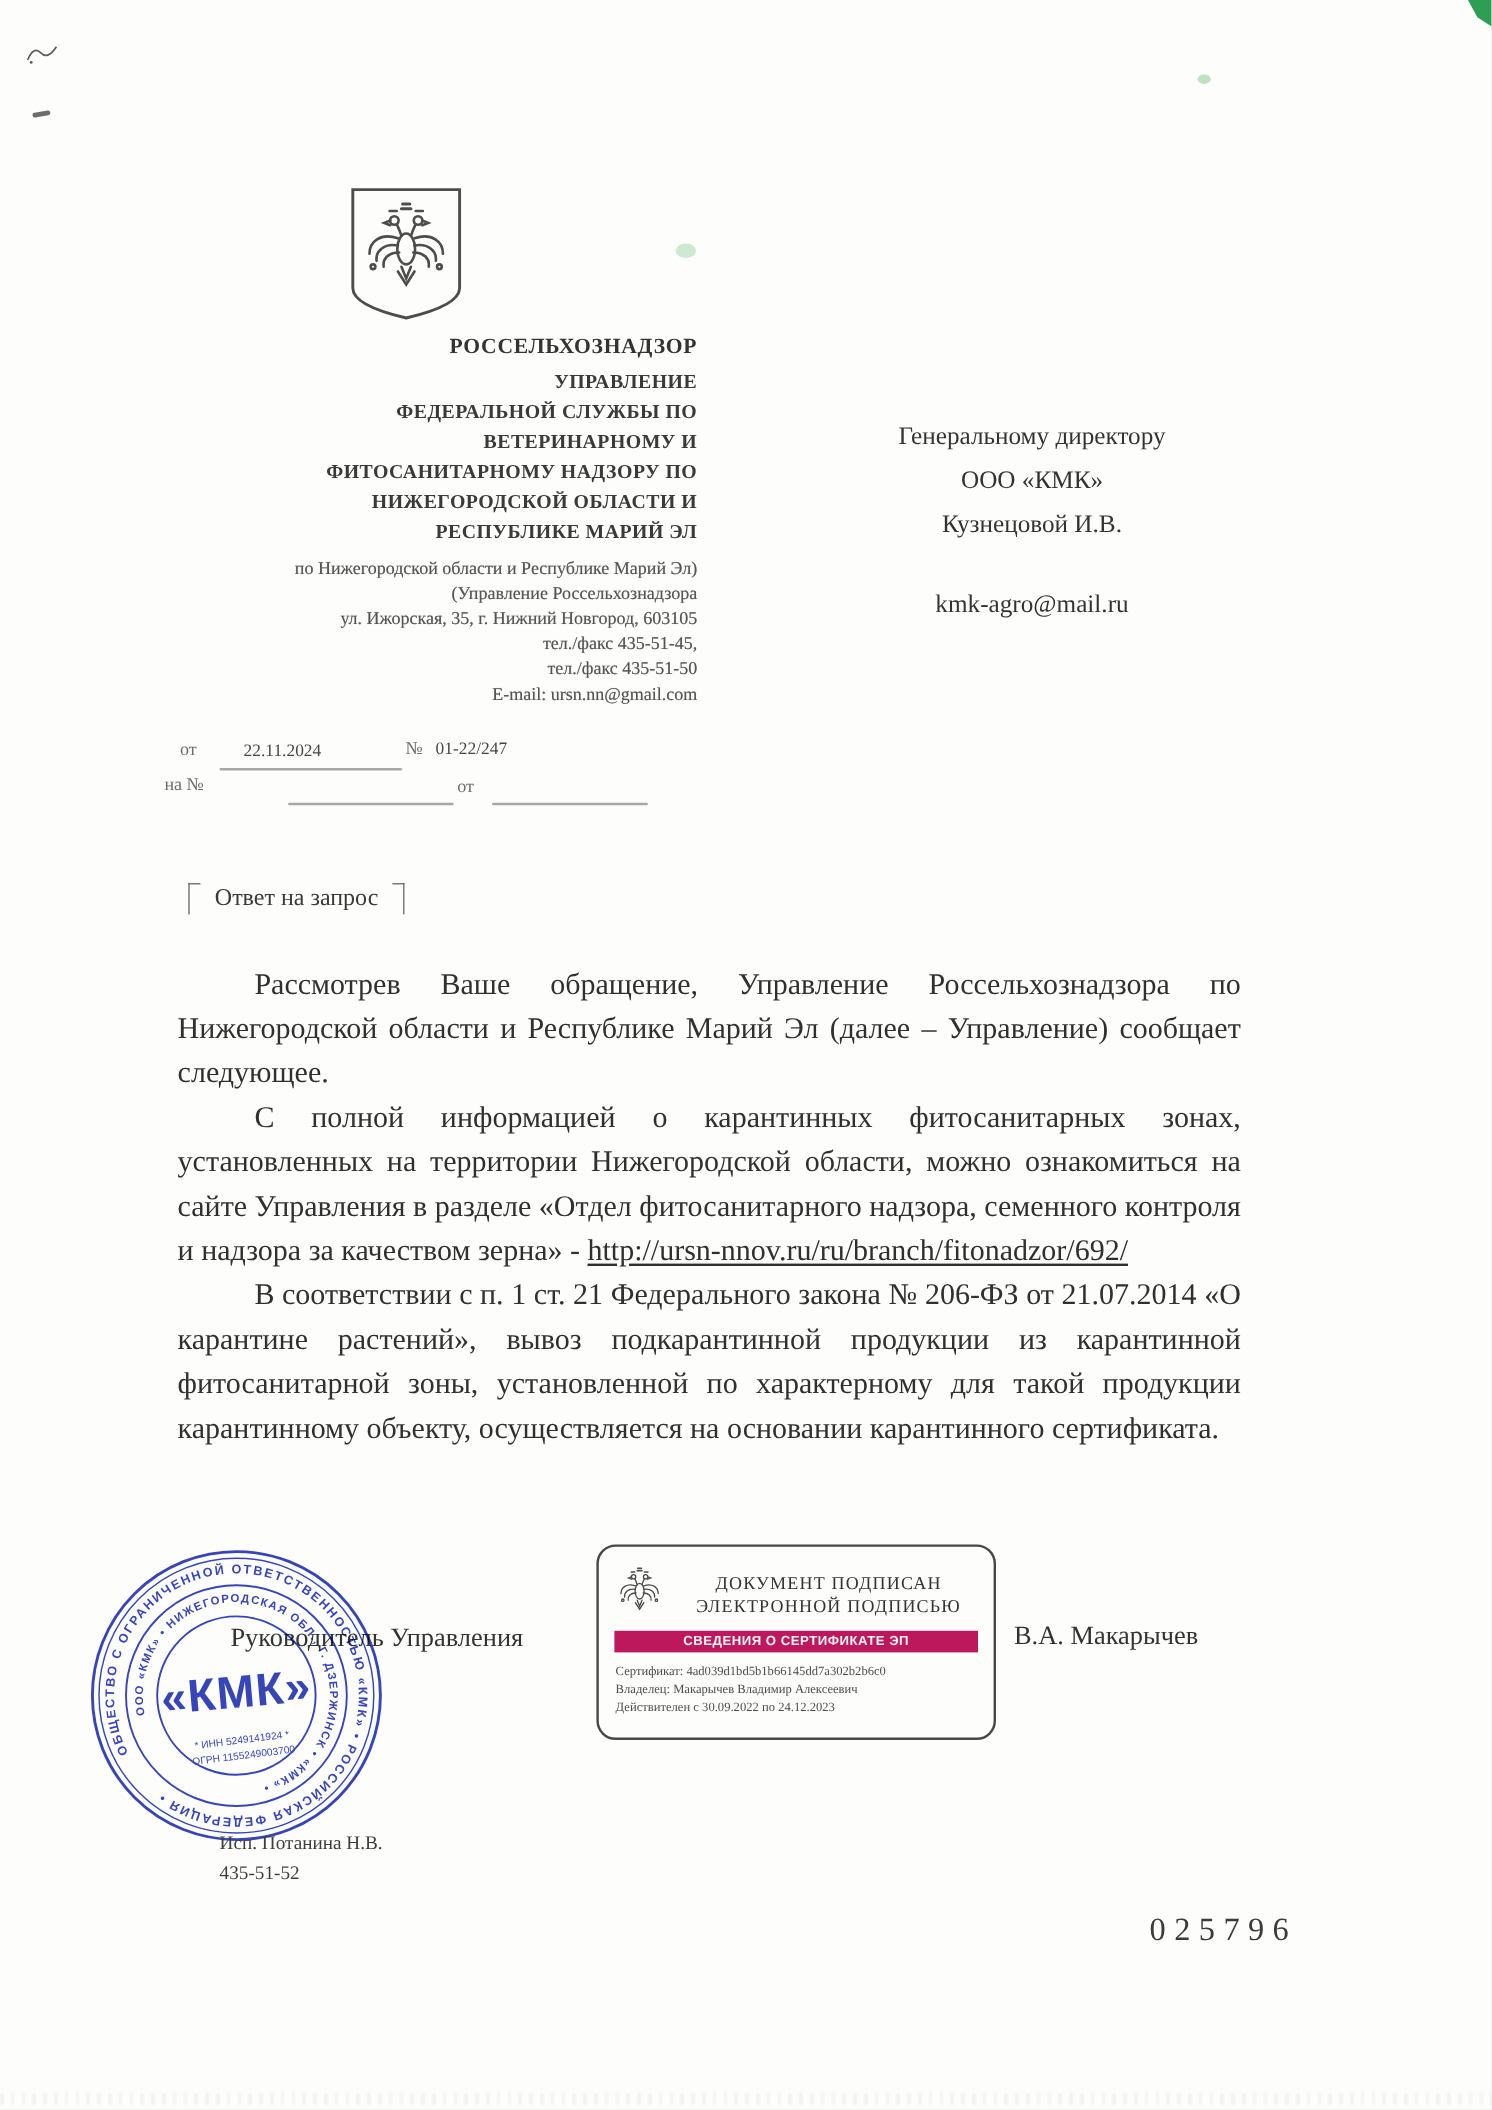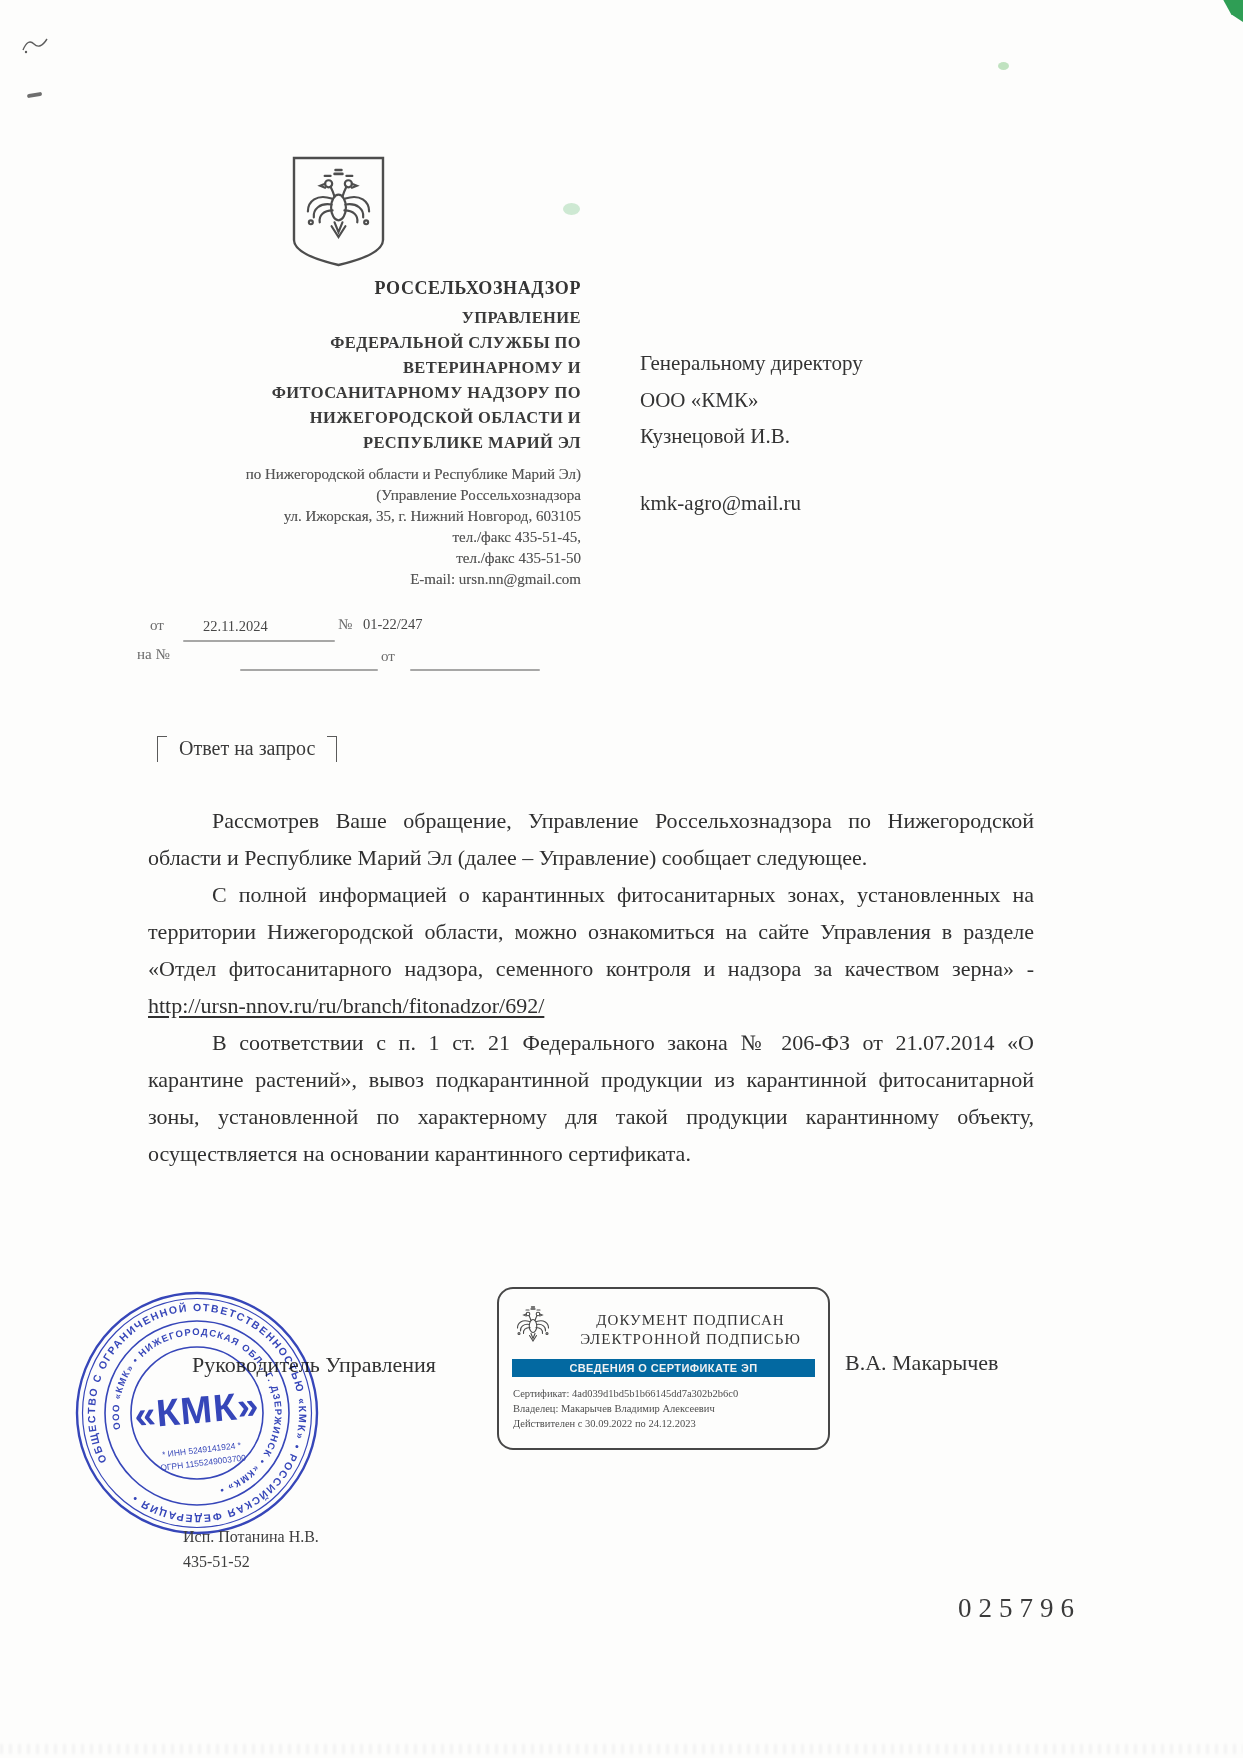--- a/index.html
+++ b/index.html
@@ -17,40 +17,40 @@
   .lh-line{font-size:16.5px;font-weight:700;letter-spacing:.4px;line-height:25px;color:#3a3a3a;}
   .lh-sub{font-size:15px;line-height:21px;color:#555;margin-top:9px;text-shadow:0 0 .6px rgba(90,90,90,.55);}
   .lh-sub div{white-space:nowrap;}
 
   
   .ref-label{font-size:15px;color:#6b6b6b;}
   .ref-value{font-family:Liberation Serif, serif;font-size:14.5px;color:#474747;}
   .ref-line{height:1.5px;background:#8a8a8a;opacity:.75;border-radius:1px;}
 
   
-  .recipient{left:640px;top:345px;width:440px;font-size:21px;line-height:36.5px;color:#333;}
+  .recipient{left:640px;top:345px;width:440px;text-align:center;font-size:21px;line-height:36.5px;color:#333;}
   .recipient .email{margin-top:30px;}
 
   
   .subject{left:157px;top:736px;display:flex;align-items:stretch;height:26px;}
   .sub-br-l{width:9px;border-left:1.5px solid #5a5a5a;border-top:1.5px solid #5a5a5a;}
   .sub-br-r{width:9px;border-right:1.5px solid #5a5a5a;border-top:1.5px solid #5a5a5a;}
   .sub-text{font-size:20px;color:#3a3a3a;padding:1px 12px 0 12px;}
 
   
   .bodytext{left:148px;top:802px;width:886px;}
-  .bodytext p{margin:0;font-size:22px;line-height:37px;text-align:justify;text-indent:64px;color:#303030;}
+  .bodytext p{margin:0;font-size:25px;line-height:37px;text-align:justify;text-indent:64px;color:#303030;}
   .bodytext .link{text-decoration:underline;text-underline-offset:3px;overflow-wrap:anywhere;}
 
   
   .esign{left:497px;top:1287px;width:329px;height:159px;border:2px solid #474747;border-radius:16px;color:#3c3c3c;}
   .esign-eagle{position:absolute;left:14px;top:14px;color:#4a4a4a;}
   .esign-title{position:absolute;left:62px;right:8px;top:22px;text-align:center;
     font-size:15px;letter-spacing:1px;line-height:19px;color:#343434;}
-  .esign-bar{position:absolute;left:13px;right:13px;top:70px;height:18px;background:#0369a1;
+  .esign-bar{position:absolute;left:13px;right:13px;top:70px;height:18px;background:#be185d;
     color:#f2f2f2;font-family:"Liberation Sans",sans-serif;font-size:11px;font-weight:700;
     letter-spacing:.4px;display:flex;align-items:center;justify-content:center;}
   .esign-info{position:absolute;left:14px;top:97px;font-size:10.5px;line-height:15px;color:#4d4d4d;}
 
   
   .sig-pos{left:192px;top:1352px;font-size:22px;color:#333;}
   .sig-name{left:845px;top:1350px;font-size:22px;color:#333;}
   .executor{left:183px;top:1524px;font-size:16px;line-height:25px;color:#3e3e3e;}
 
   

